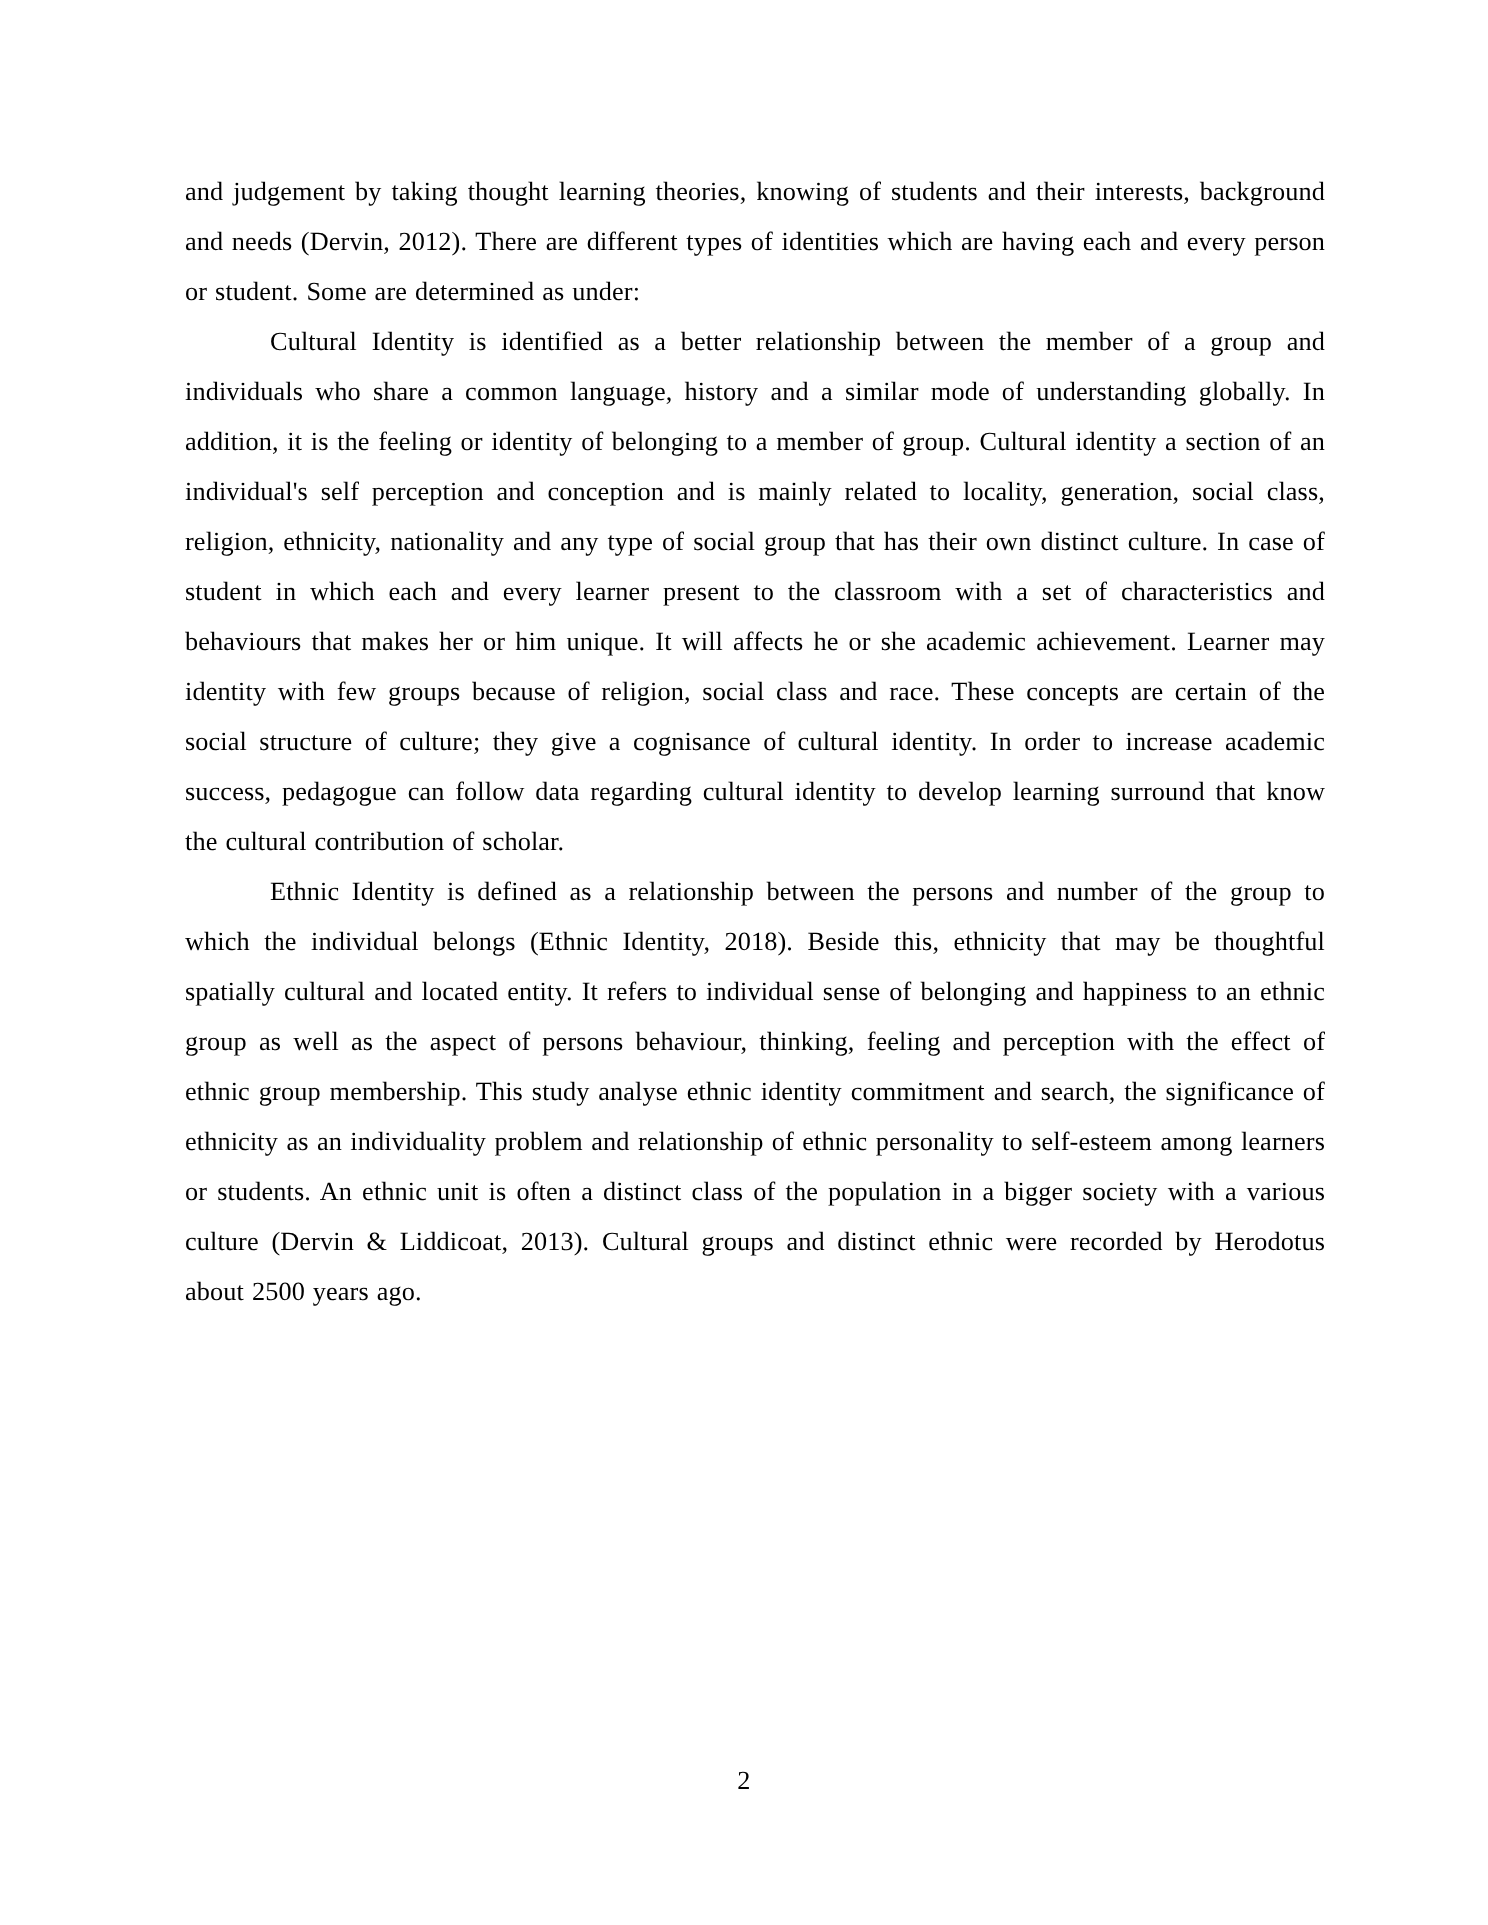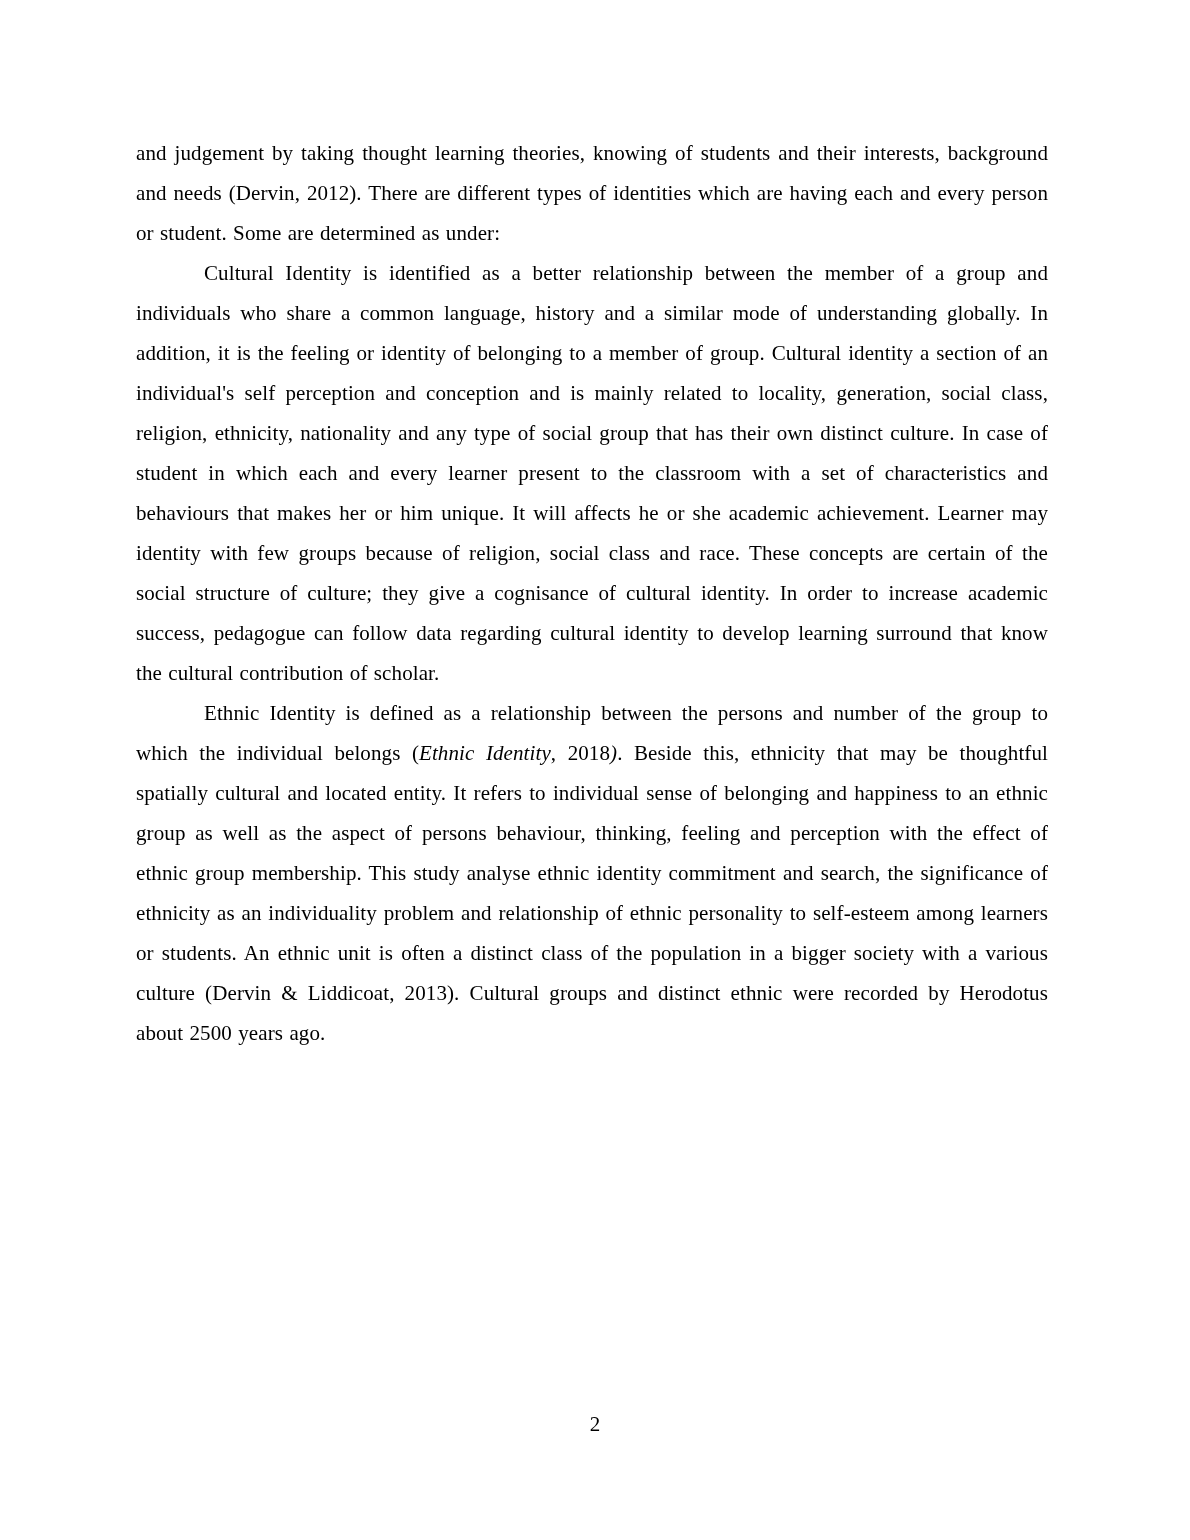--- a/index.html
+++ b/index.html
@@ -18,38 +18,37 @@
   .page {
     position: absolute;
     left: 0;
     top: 0;
     width: 1190px;
     height: 1540px;
     background: #ffffff;
   }
   .text-block {
     position: absolute;
-    left: 136px;
+    left: 148px;
     top: 133px;
     width: 912px;
   }
   .para {
     margin: 0;
     padding: 0;
     font-size: 21px;
     line-height: 40px;
     text-align: justify;
     letter-spacing: 0.1px;
     word-spacing: 1px;
   }
   .para.indent {
     text-indent: 68px;
   }
   .seg-italic {
-    font-style: italic;
   }
   .page-number {
     position: absolute;
     left: 0;
     top: 1414px;
     width: 100%;
     text-align: center;
     font-size: 21px;
     line-height: 21px;
   }

